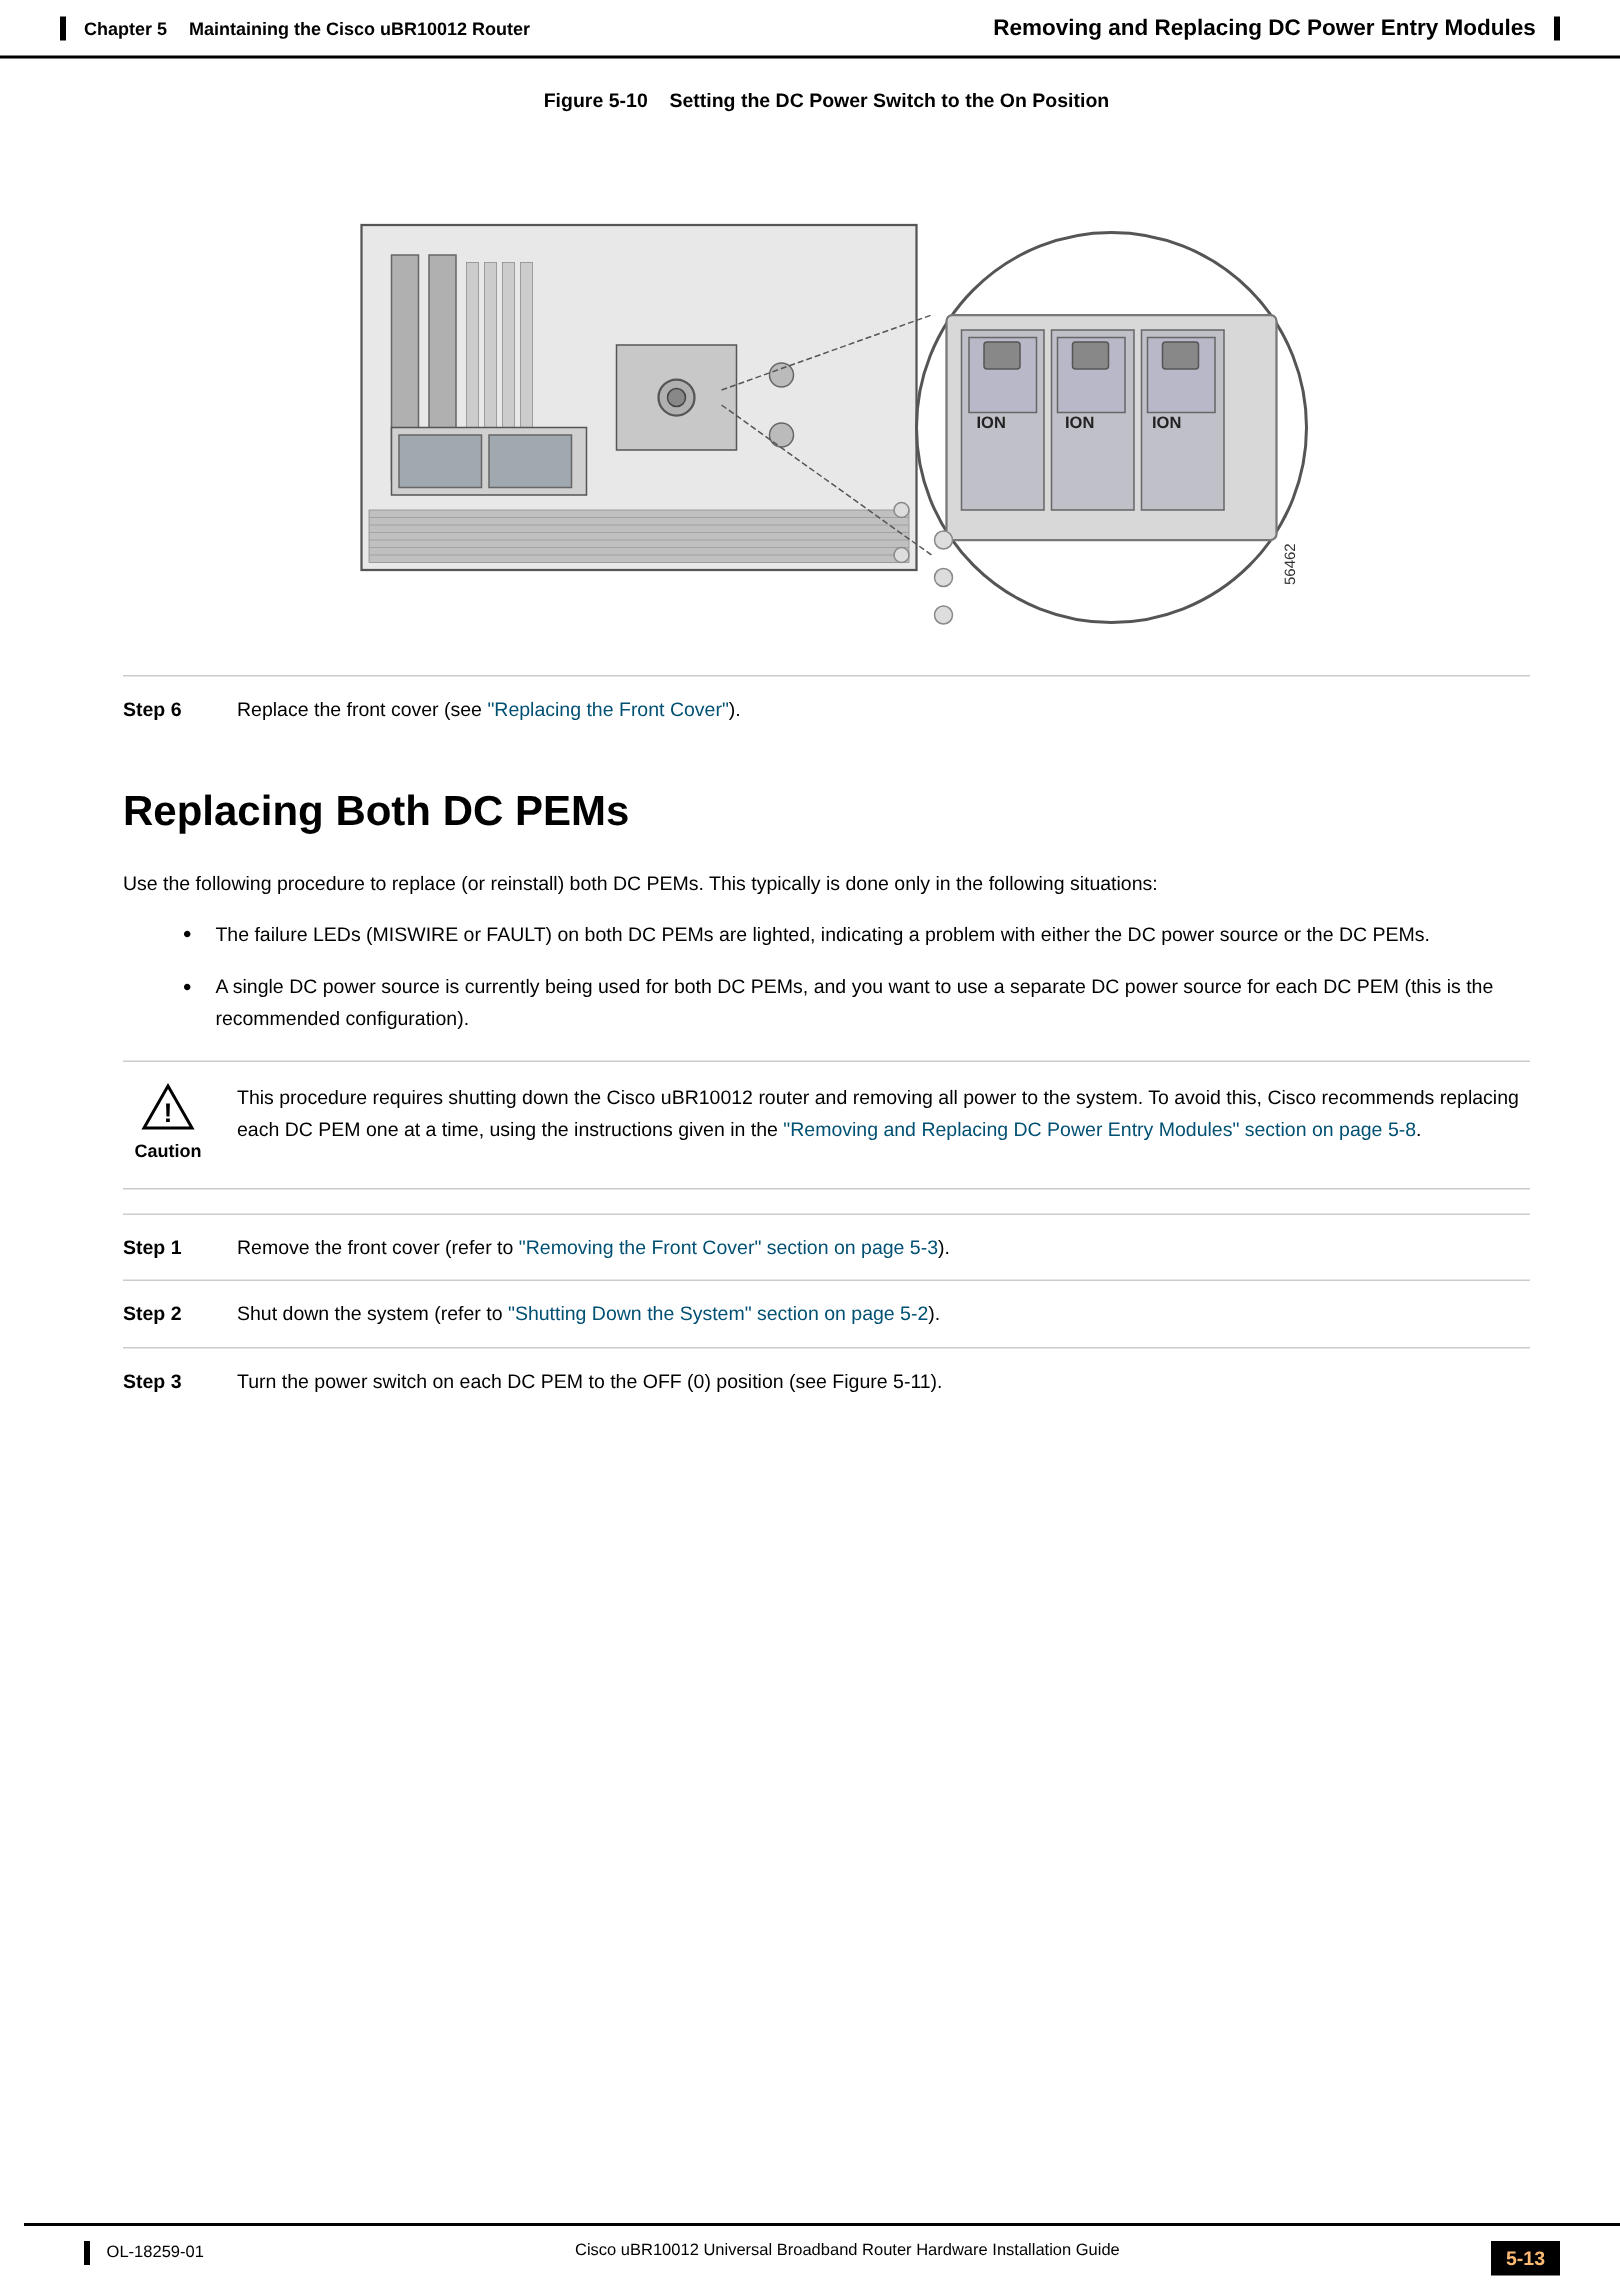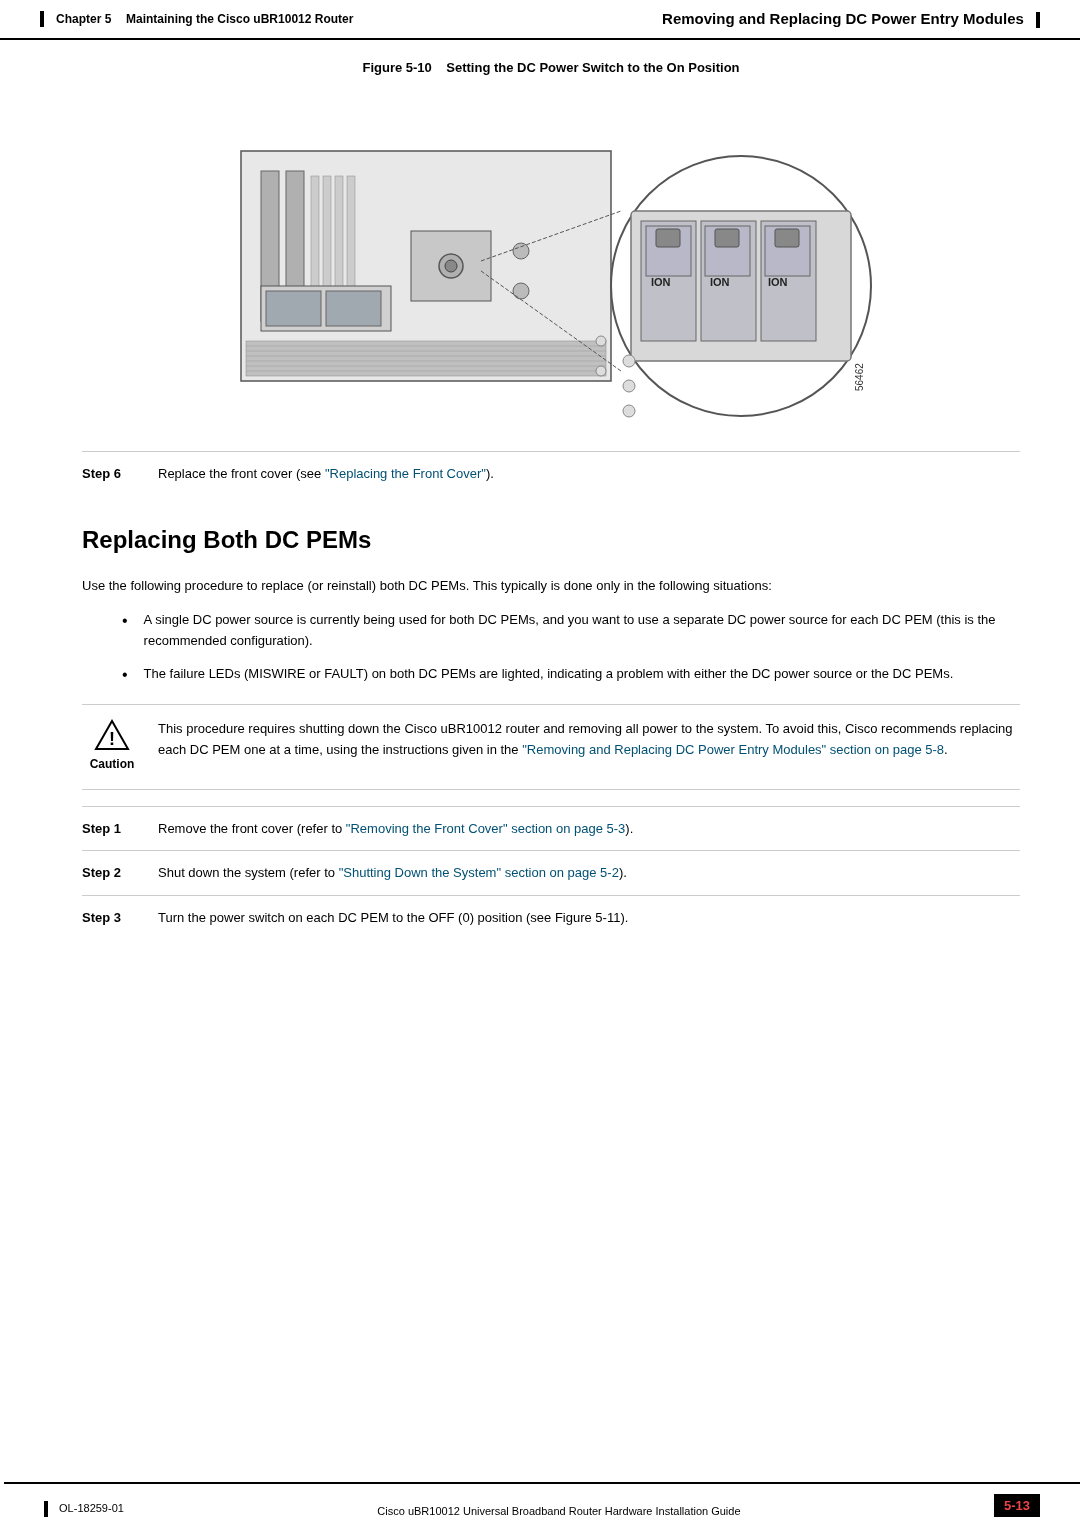--- a/index.html
+++ b/index.html
@@ -85,21 +85,21 @@
       flex: 1;
       line-height: 1.5;
     }
     .step-content a, .link-text {
       color: #005073;
       text-decoration: none;
     }
 
     
     .section-heading {
-      font-size: 24px;
+      font-size: 28px;
       font-weight: bold;
       margin: 30px 0 18px 0;
       padding-bottom: 4px;
     }
 
     
     .intro-para {
       font-size: 13px;
       line-height: 1.6;
       margin-bottom: 14px;
@@ -156,32 +156,32 @@
 
     
     .steps-section {
       margin-top: 10px;
     }
 
     
     .footer-bar {
       position: absolute;
       bottom: 0;
-      left: 4px;
+      left: 16px;
       right: 0;
       display: flex;
       justify-content: space-between;
-      align-items: flex-end;
+      align-items: flex-start;
       padding: 10px 40px;
       border-top: 2px solid #000;
       font-size: 11px;
     }
     .footer-page-num {
       background: #000;
-      color: #ef4444;
+      color: #fdba74;
       padding: 4px 10px;
       font-weight: bold;
       font-size: 13px;
     }
 
     
     .diagram-svg {
       width: 680px;
       height: 340px;
     }
@@ -292,25 +292,25 @@
     </div>
   </div>
 
   <div class="section-heading">Replacing Both DC PEMs</div>
 
   <p class="intro-para">Use the following procedure to replace (or reinstall) both DC PEMs. This typically is done only in the following situations:</p>
 
   <ul class="bullet-list">
     <li>
       <span></span>
-      <span>A single DC power source is currently being used for both DC PEMs, and you want to use a separate DC power source for each DC PEM (this is the recommended configuration).</span>
+      <span>The failure LEDs (MISWIRE or FAULT) on both DC PEMs are lighted, indicating a problem with either the DC power source or the DC PEMs.</span>
     </li>
     <li>
       <span></span>
-      <span>The failure LEDs (MISWIRE or FAULT) on both DC PEMs are lighted, indicating a problem with either the DC power source or the DC PEMs.</span>
+      <span>A single DC power source is currently being used for both DC PEMs, and you want to use a separate DC power source for each DC PEM (this is the recommended configuration).</span>
     </li>
   </ul>
 
   <div class="caution-box">
     <div class="caution-icon-col">
       <svg class="caution-triangle" viewBox="0 0 36 32">
         <polygon points="18,2 34,30 2,30" fill="none" stroke="#000" stroke-width="2"></polygon>
         <text x="18" y="26" font-size="18" text-anchor="middle" fill="#000" font-weight="bold">!</text>
       </svg>
       <span class="caution-label">Caution</span>

